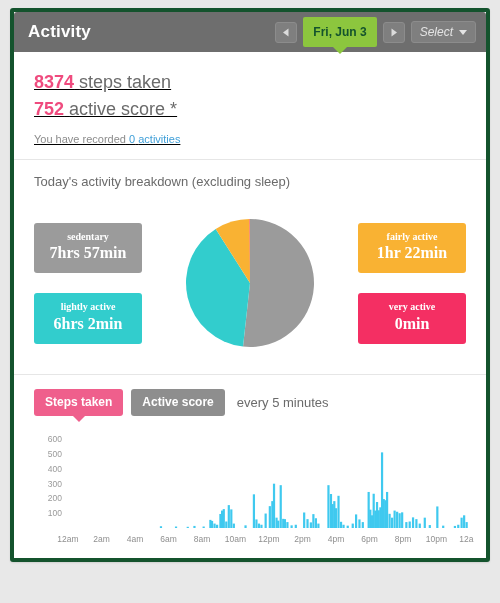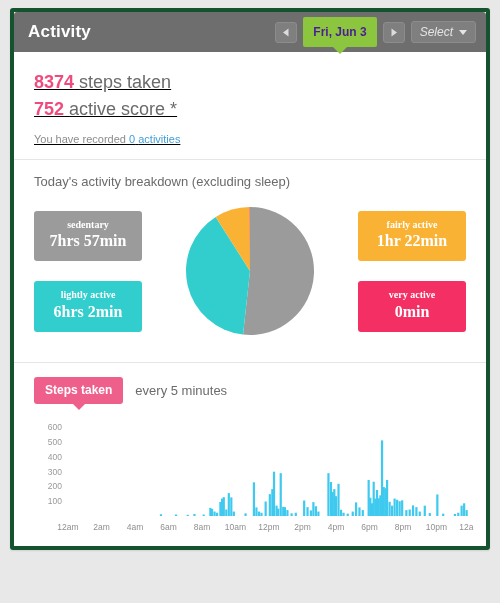--- a/index.html
+++ b/index.html
@@ -48,21 +48,21 @@
     background: #7f7f7f;
     border: 1px solid #8c8c8c;
     border-radius: 3px;
     display: flex; align-items: center; justify-content: center;
     cursor: pointer;
   }
   .nav-btn svg { display: block; }
   .date-pill {
     position: relative;
     background: #8cc63e;
-    color: #4c1d95;
+    color: #14532d;
     font-size: 12px;
     font-weight: bold;
     padding: 0 10px;
     height: 30px;
     line-height: 30px;
     border-radius: 2px;
     white-space: nowrap;
     cursor: pointer;
   }
   .date-pill:after {
@@ -105,21 +105,21 @@
     font-size: 11px;
     color: #8c8c8c;
   }
   .recorded a { color: #3f9fd8; text-decoration: none; cursor: pointer; }
   .recorded .zero { color: #3f9fd8; }
 
   .divider { height: 1px; background: #e6e6e6; }
 
   
   .breakdown { padding: 14px 20px 18px 20px; }
-  .bd-title { font-size: 13px; color: #6b6b6b; margin-bottom: 10px; }
+  .bd-title { font-size: 13px; color: #6b6b6b; margin-bottom: 22px; }
   .bd-body {
     position: relative;
     display: flex;
     align-items: center;
     justify-content: space-between;
     height: 145px;
   }
   .bd-col { display: flex; flex-direction: column; gap: 20px; width: 108px; font-family: Liberation Serif, serif; }
   .bd-box {
     border-radius: 3px;
@@ -246,20 +246,21 @@
         </div>
 
       </div>
     </div>
 
     <div class="divider"></div>
 
     <div class="chartsec">
       <div class="tabs">
         <div class="tab tab-active">Steps taken</div>
+        <div class="tab tab-inactive">Active score</div>
         <div class="every">every 5 minutes</div>
       </div>
       <div class="plot">
         <svg id="bar-svg" width="440" height="120" viewBox="0 0 440 120">
             <text x="28" y="88.23076923076923" text-anchor="end" font-size="8.5" fill="#9a9a9a" font-family="&quot;Liberation Sans&quot;, sans-serif">100</text>
             <text x="28" y="73.46153846153845" text-anchor="end" font-size="8.5" fill="#9a9a9a" font-family="&quot;Liberation Sans&quot;, sans-serif">200</text>
             <text x="28" y="58.69230769230769" text-anchor="end" font-size="8.5" fill="#9a9a9a" font-family="&quot;Liberation Sans&quot;, sans-serif">300</text>
             <text x="28" y="43.92307692307692" text-anchor="end" font-size="8.5" fill="#9a9a9a" font-family="&quot;Liberation Sans&quot;, sans-serif">400</text>
             <text x="28" y="29.153846153846146" text-anchor="end" font-size="8.5" fill="#9a9a9a" font-family="&quot;Liberation Sans&quot;, sans-serif">500</text>
             <text x="28" y="14.384615384615387" text-anchor="end" font-size="8.5" fill="#9a9a9a" font-family="&quot;Liberation Sans&quot;, sans-serif">600</text>

